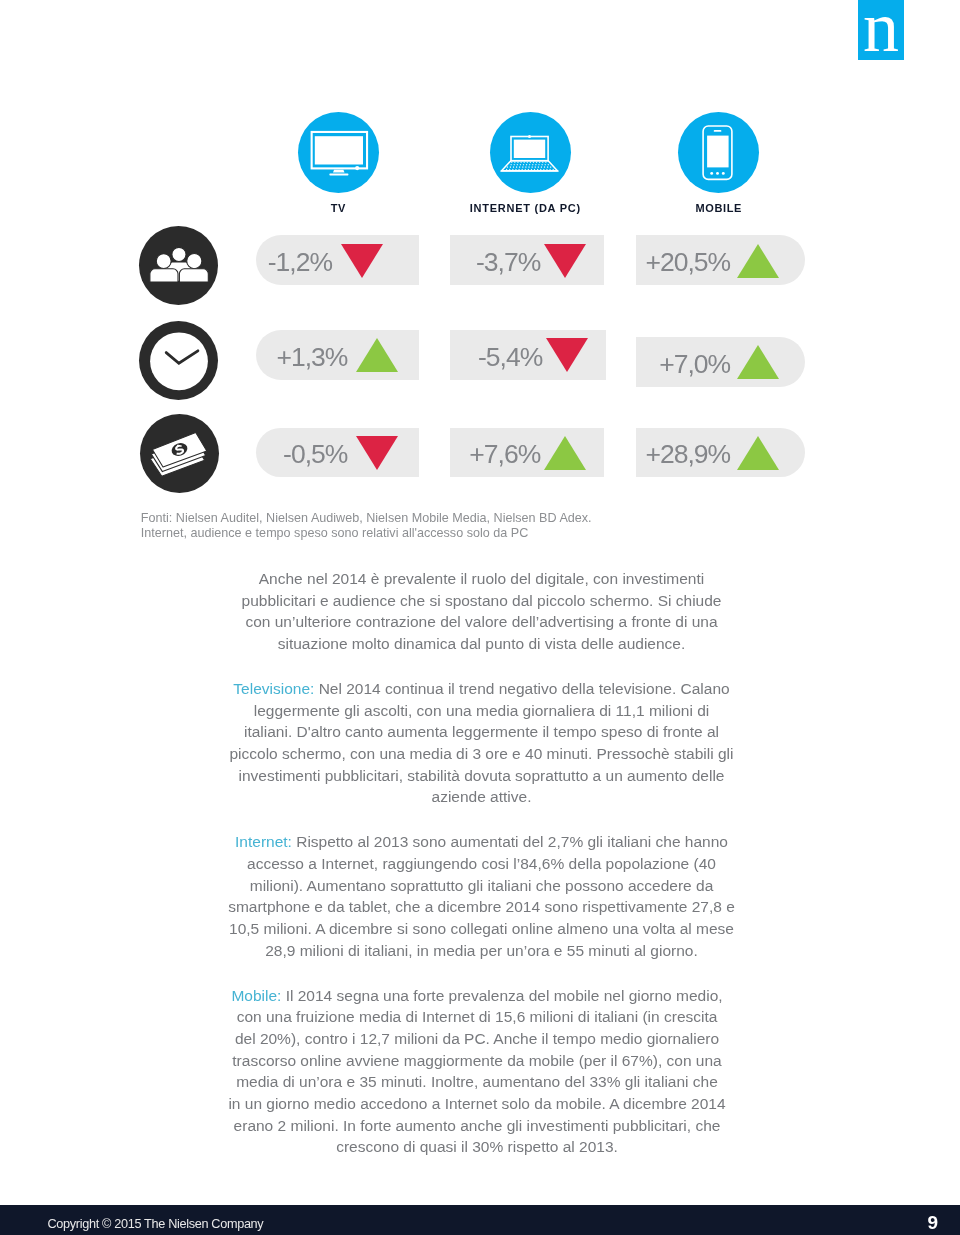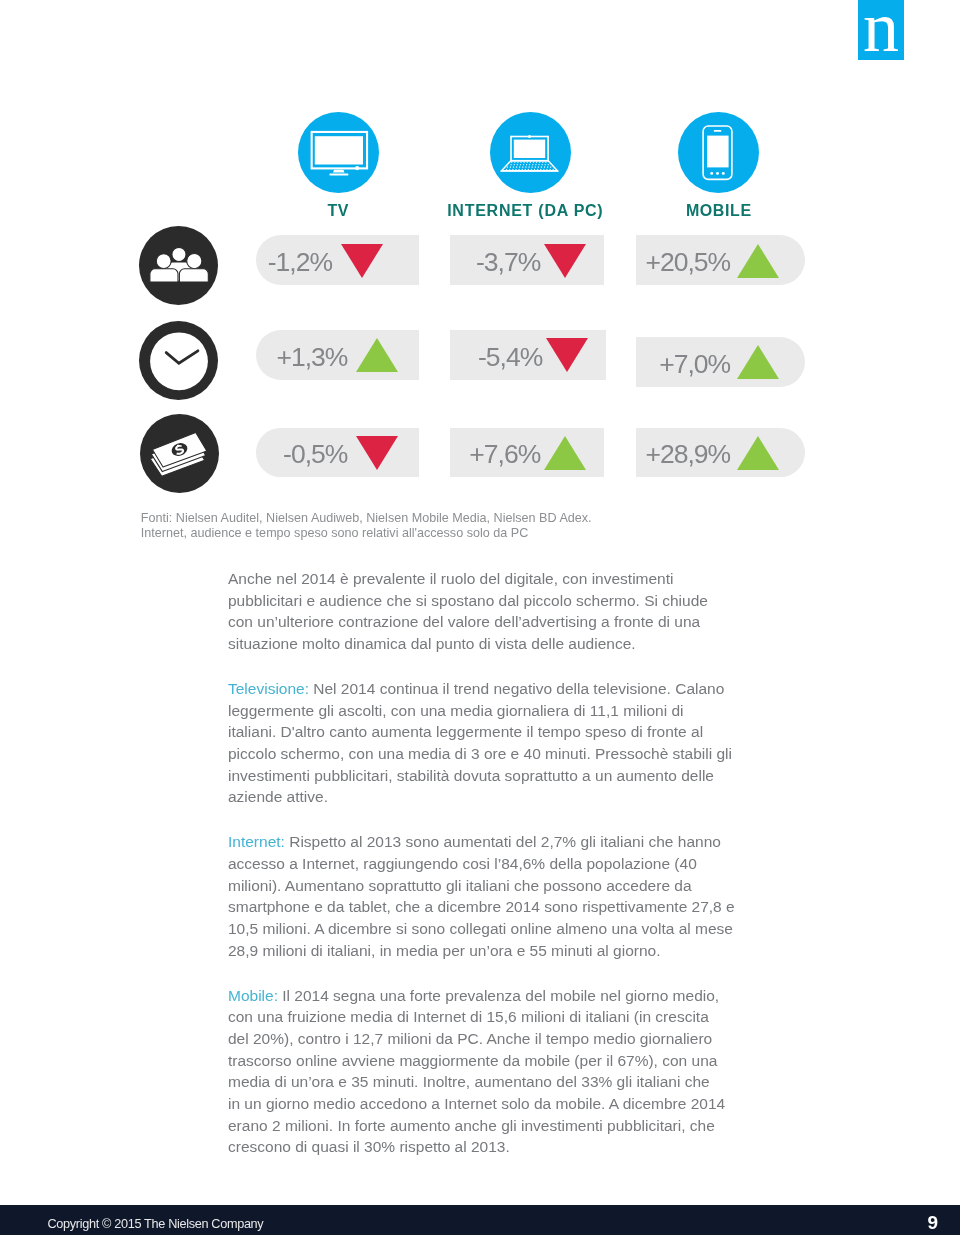--- a/index.html
+++ b/index.html
@@ -29,22 +29,22 @@
   .channels { position:absolute; left:0; top:0; width:960px; }
   .channel { position:absolute; width:220px; margin-left:-50px; text-align:center; }
   .chan-label { white-space:nowrap; }
   .circle {
     width:81px; height:81px; border-radius:50%;
     background:#05ADEC; margin:0 auto;
     position:relative;
   }
   .circle .ic { position:absolute; left:0; top:0; }
   .chan-label {
-    margin-top:9px; font-size:16px; font-weight:bold;
-    color:#0f766e; letter-spacing:0.6px;
+    margin-top:9px; font-size:11px; font-weight:bold;
+    color:#0f172a; letter-spacing:0.6px;
     font-family:"Liberation Sans", sans-serif;
     text-indent:0.6px;
   }
 
   
   .rowicon {
     position:absolute; width:79px; height:79px; border-radius:50%;
     background:#2B2B2B; overflow:hidden;
   }
   .rowicon .ic { position:absolute; left:0; top:0; }
@@ -66,21 +66,21 @@
   .tri.up { border-left:21px solid transparent; border-right:21px solid transparent; border-bottom:34.5px solid #8CC843; }
 
   
   .source {
     position:absolute; left:140.8px; top:510.8px; width:640px;
     font-size:12.6px; color:#8D8F92; line-height:15.2px;
     white-space:nowrap;
   }
 
   
-  .body-col { position:absolute; left:228px; top:568px; width:507px; }
+  .body-col { position:absolute; left:228px; top:568px; width:507px;text-align:center; }
   .para { font-size:15.5px; line-height:21.65px; color:#77797D; margin:0 0 23.4px 0; width:507px; }
   .para.narrow { width:498px; }
   .para:last-child { margin-bottom:0; }
   .lead { color:#46B3D3; }
 
   
   .footer {
     position:absolute; left:0; top:1205px; width:960px; height:30px;
     background:#0f172a; color:#E8E8E8;
   }

